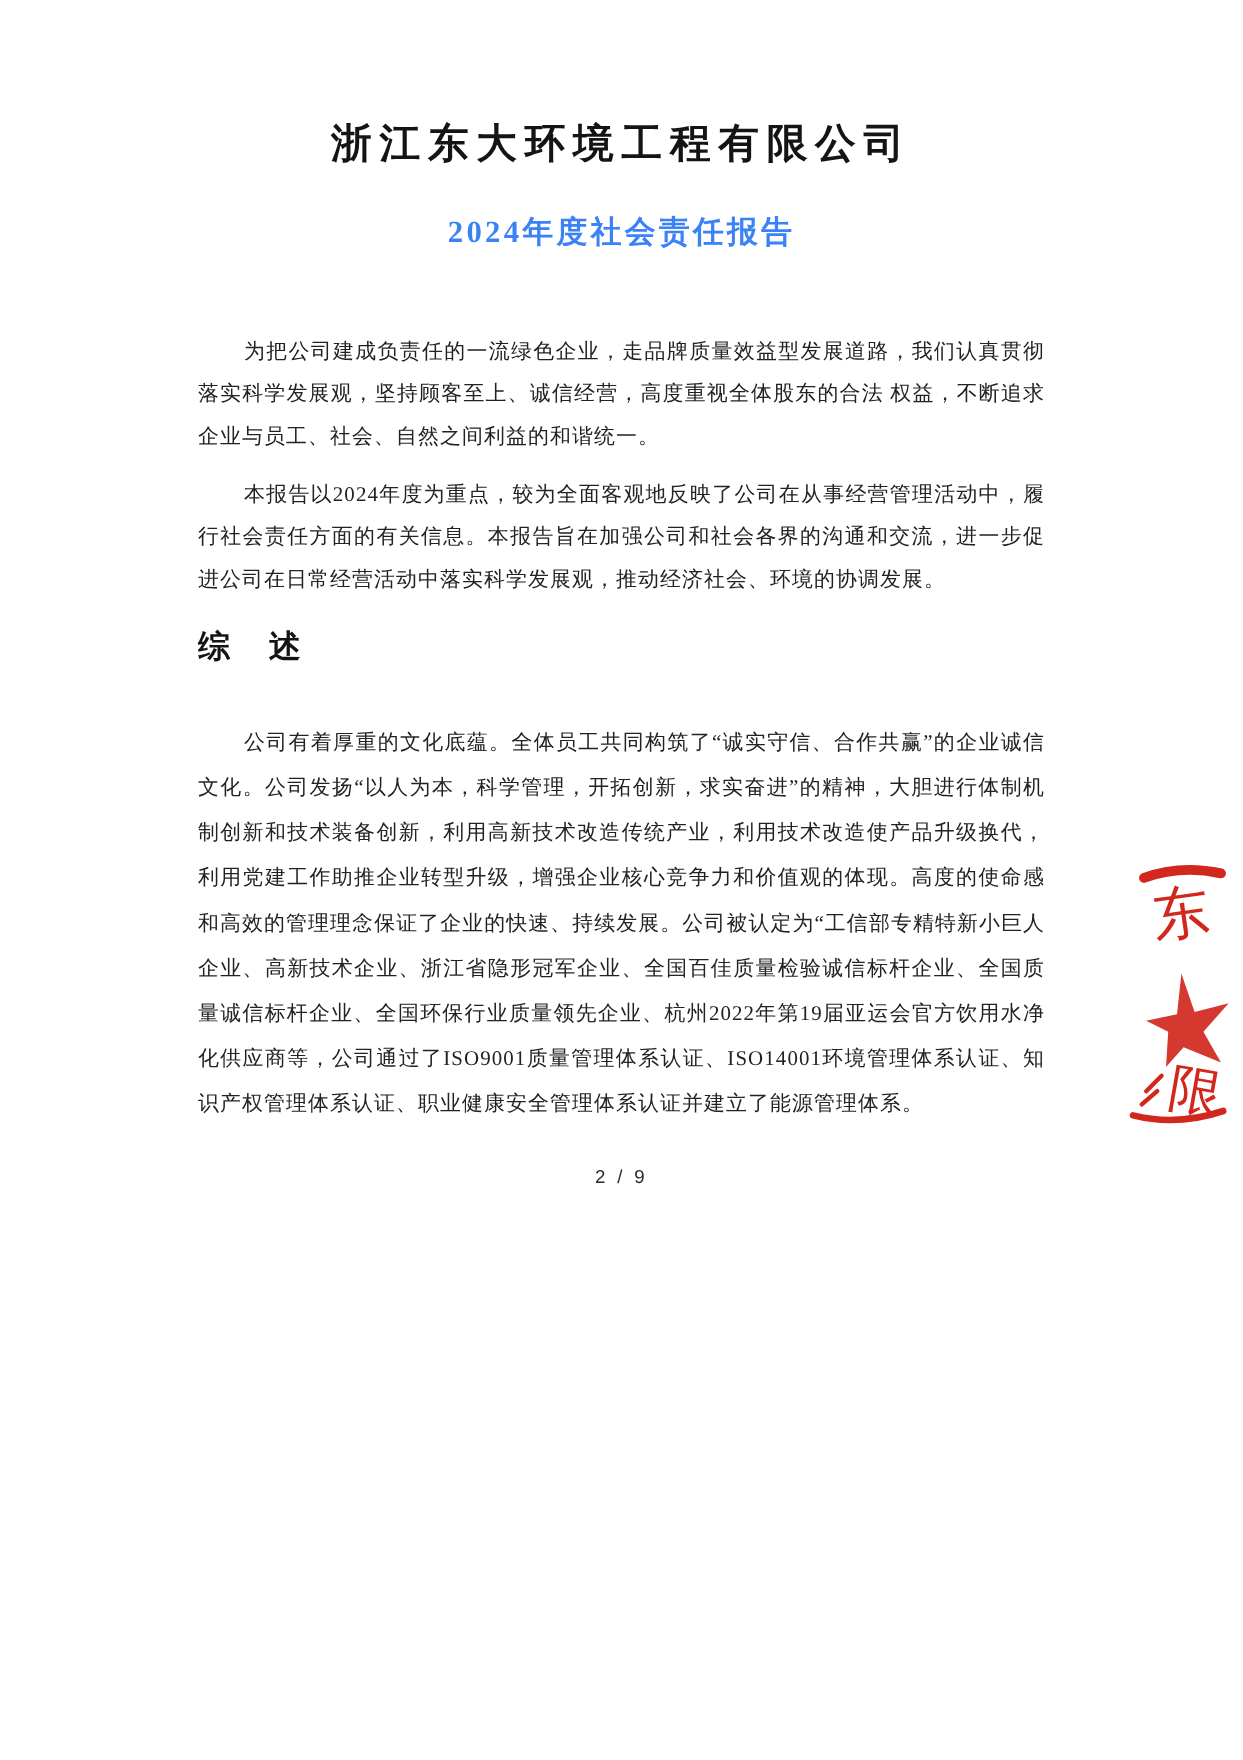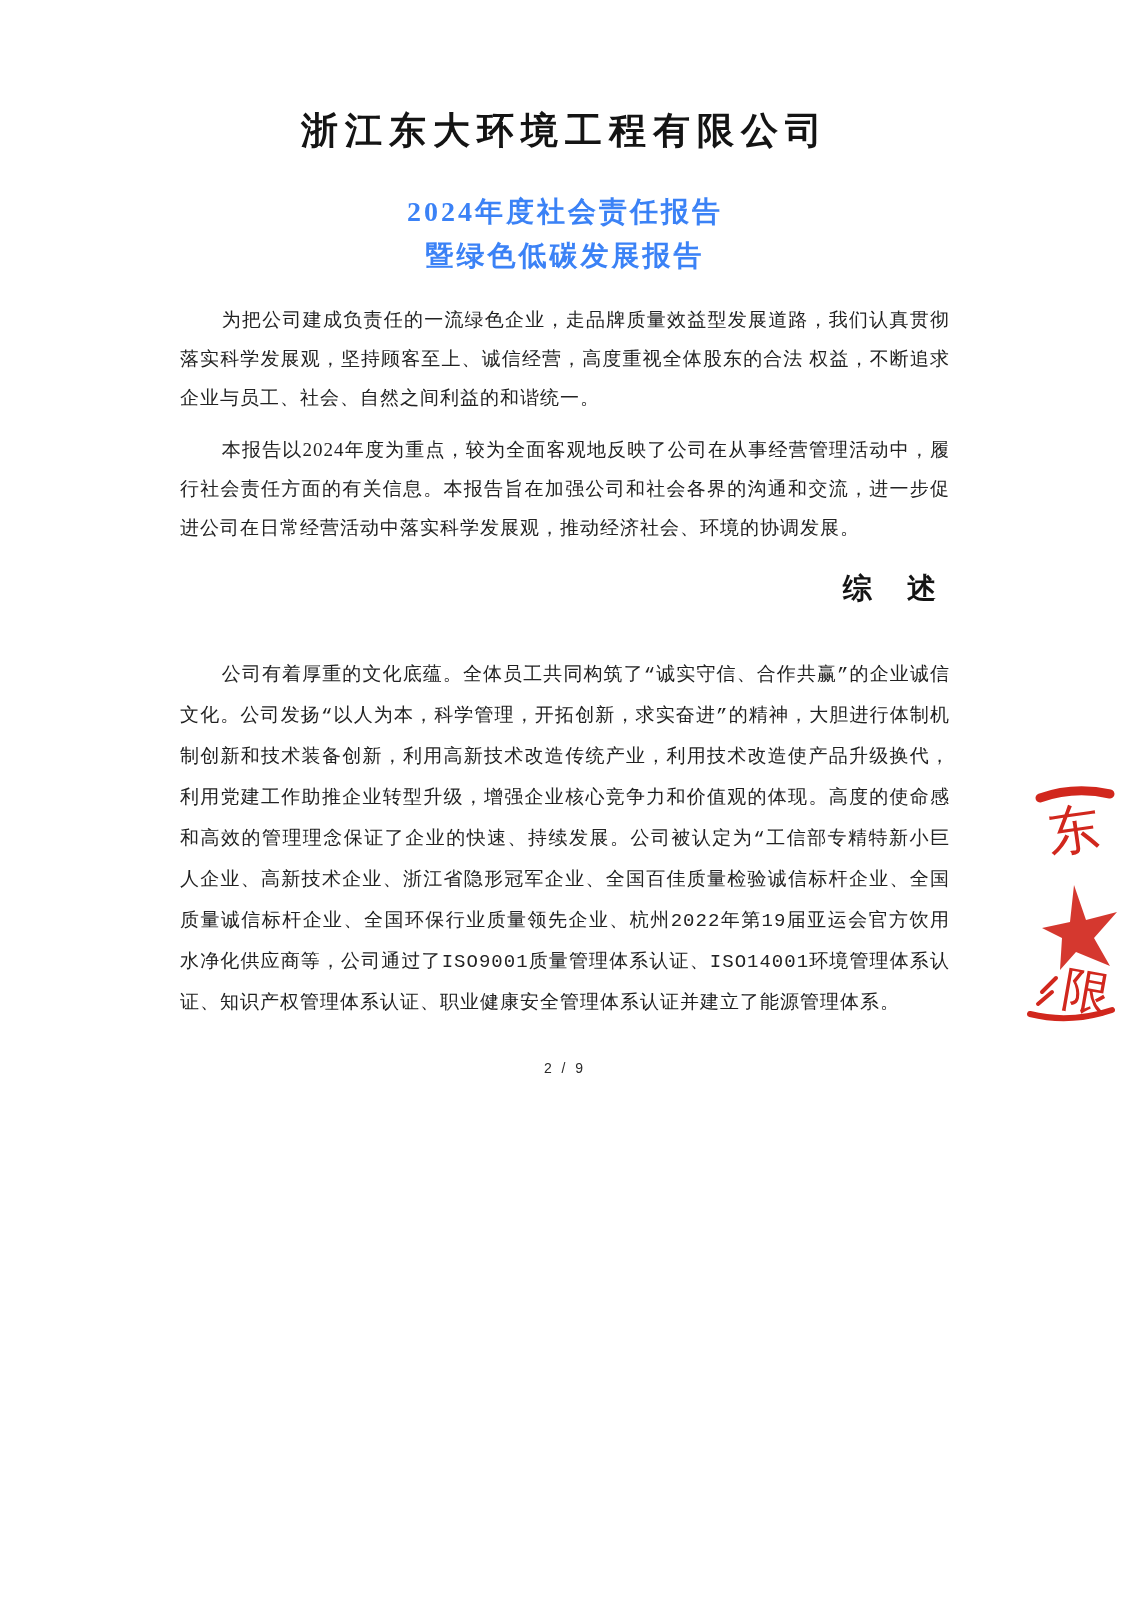--- a/index.html
+++ b/index.html
@@ -50,37 +50,36 @@
     font-size: 19px;
     line-height: 39px;
     letter-spacing: 1px;
     text-align: justify;
     text-indent: 2.2em;
     color: #222222;
   }
   .body-text p.wide {
     line-height: 41px;
     margin-bottom: 16px;
-    font-family: Liberation Mono, monospace;
   }
   .section-heading {
     margin: 16px 0 0 0;
     padding: 0;
-    text-align: right;
+    text-align: left;
     font-size: 29px;
     font-weight: bold;
     letter-spacing: 14px;
     color: #141414;
     height: 92px;
     line-height: 50px;
   }
   .page-number {
     margin-top: 36px;
     text-align: center;
-    font-size: 14px;
+    font-size: 17px;
     letter-spacing: 3px;
     color: #2a2a2a;
     font-family: "Liberation Sans", sans-serif;
   }
   
   .seal {
     position: absolute;
     left: 1012px;
     top: 770px;
     width: 105px;
@@ -110,21 +109,20 @@
 </style>
 </head>
 <body>
 
 <div class="sheet">
 
   <div class="page-title">浙江东大环境工程有限公司</div>
 
   <div class="subtitle">
     <div>2024年度社会责任报告</div>
-    <div>暨绿色低碳发展报告</div>
   </div>
 
   <div class="body-text">
     <p>为把公司建成负责任的一流绿色企业，走品牌质量效益型发展道路，我们认真贯彻落实科学发展观，坚持顾客至上、诚信经营，高度重视全体股东的合法 权益，不断追求企业与员工、社会、自然之间利益的和谐统一。</p>
     <p>本报告以2024年度为重点，较为全面客观地反映了公司在从事经营管理活动中，履行社会责任方面的有关信息。本报告旨在加强公司和社会各界的沟通和交流，进一步促进公司在日常经营活动中落实科学发展观，推动经济社会、环境的协调发展。</p>
 
     <h2 class="section-heading">综 述</h2>
 
     <p class="wide">公司有着厚重的文化底蕴。全体员工共同构筑了“诚实守信、合作共赢”的企业诚信文化。公司发扬“以人为本，科学管理，开拓创新，求实奋进”的精神，大胆进行体制机制创新和技术装备创新，利用高新技术改造传统产业，利用技术改造使产品升级换代，利用党建工作助推企业转型升级，增强企业核心竞争力和价值观的体现。高度的使命感和高效的管理理念保证了企业的快速、持续发展。公司被认定为“工信部专精特新小巨人企业、高新技术企业、浙江省隐形冠军企业、全国百佳质量检验诚信标杆企业、全国质量诚信标杆企业、全国环保行业质量领先企业、杭州2022年第19届亚运会官方饮用水净化供应商等，公司通过了ISO9001质量管理体系认证、ISO14001环境管理体系认证、知识产权管理体系认证、职业健康安全管理体系认证并建立了能源管理体系。</p>
 

